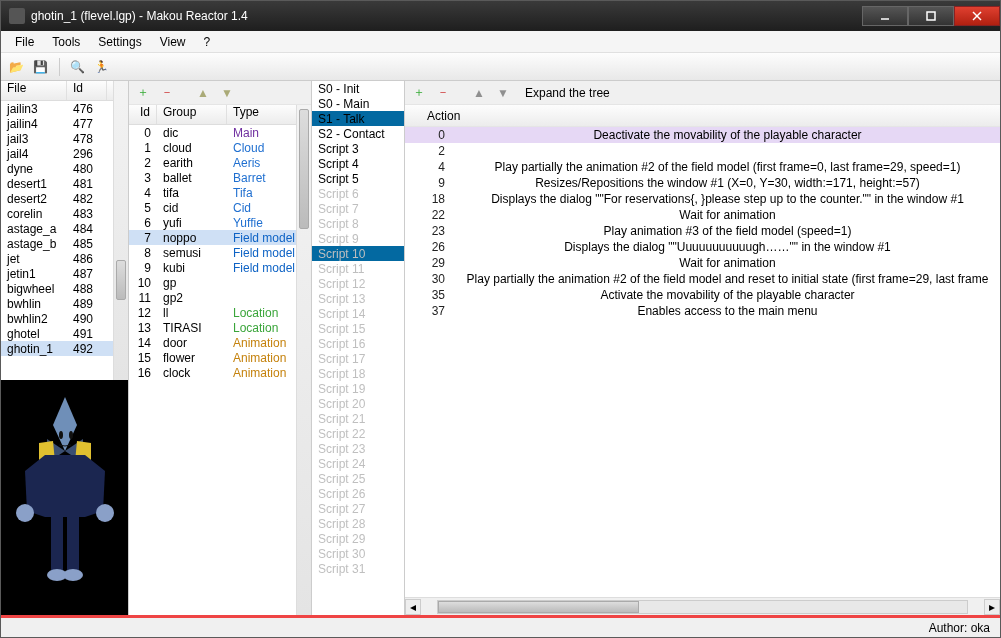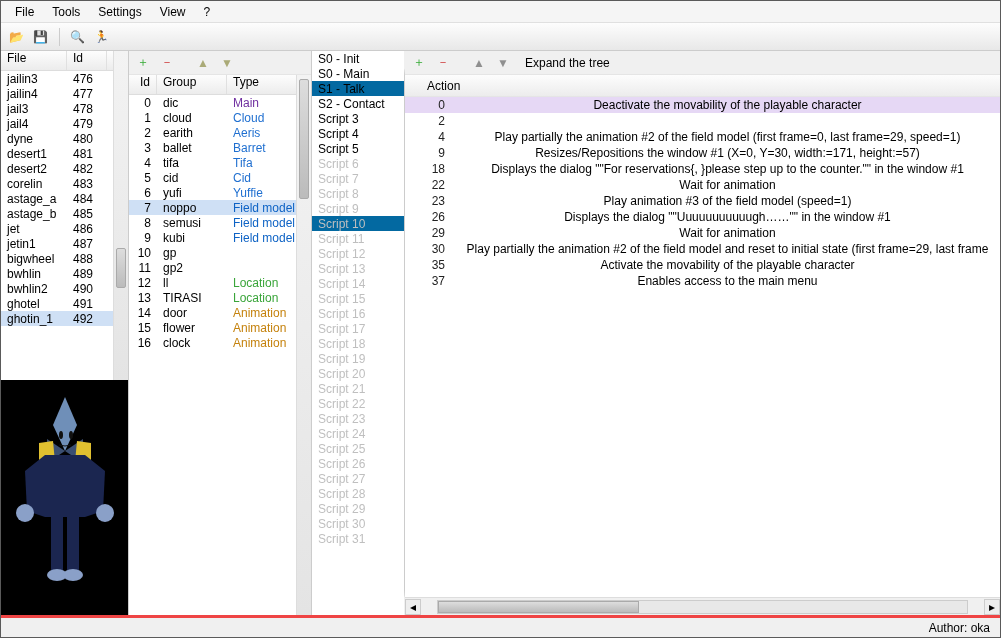--- a/index.html
+++ b/index.html
@@ -14,21 +14,21 @@
 .winbtn svg { stroke: #fff; stroke-width: 1.5; fill: none; }
 .menubar { height: 22px; background: #f5f5f5; display: flex; align-items: center; padding: 0 6px; gap: 2px; border-bottom: 1px solid #e0e0e0; }
 .menu-item { padding: 2px 8px; cursor: default; }
 .toolbar { height: 28px; background: linear-gradient(#fdfdfd,#e8e8e8); border-bottom: 1px solid #ccc; display: flex; align-items: center; padding: 0 6px; gap: 4px; }
 .tool-btn { width: 20px; height: 20px; display: flex; align-items: center; justify-content: center; border: 1px solid transparent; border-radius: 2px; }
 .tool-sep { width: 1px; height: 18px; background: #ccc; margin: 0 4px; }
 .body-area { flex: 1; display: flex; min-height: 0; }
 .col { display: flex; flex-direction: column; }
 .left-col { width: 128px; border-right: 1px solid #ccc; }
 .mid-col { width: 183px; border-right: 1px solid #ccc; }
-.script-col { width: 93px; border-right: 1px solid #ccc; border-radius: 24px; }
+.script-col { width: 93px; border-right: 1px solid #ccc; }
 .action-col { flex: 1; }
 .mini-toolbar { height: 24px; display: flex; align-items: center; padding: 0 4px; gap: 4px; border-bottom: 1px solid #e5e5e5; }
 .ico { width: 14px; height: 14px; display: flex; align-items: center; justify-content: center; }
 .expand-label { margin-left: 8px; }
 .table-wrap { flex: 1; overflow: hidden; background: #fff; position: relative; }
 .table-head { display: flex; background: linear-gradient(#fdfdfd,#ececec); border-bottom: 1px solid #ddd; height: 20px; position: sticky; top: 0; }
 .th { padding: 2px 6px; border-right: 1px solid #e0e0e0; }
 .table-body { }
 .tr { display: flex; height: 15px; align-items: center; padding: 0; }
 .tr.sel { background: #cfe0f5; }
@@ -59,20 +59,40 @@
 .hscroll .arr { width: 16px; height: 16px; display: flex; align-items: center; justify-content: center; background: #eee; border: 1px solid #ccc; }
 .preview { height: 235px; background: #000; display: flex; align-items: center; justify-content: center; }
 .statusbar { height: 22px; background: #f0f0f0; border-top: 3px solid #ef4444; display: flex; align-items: center; justify-content: flex-end; padding: 0 10px; }
 .vscroll-hint { position:absolute; right:0; top:0; bottom:0; width:15px; background:linear-gradient(#f3f3f3,#e4e4e4); border-left:1px solid #ddd; }
 .vscroll-hint .pill { position:absolute; left:2px; right:2px; top:4px; height:40px; background:linear-gradient(#ddd,#bbb); border:1px solid #aaa; border-radius:2px; }
 </style>
 </head>
 <body>
 
 <div class="window">
+  <div class="titlebar">
+    <div class="titlebar-icon"></div>
+    <div class="titlebar-title">ghotin_1 (flevel.lgp) - Makou Reactor 1.4</div>
+    <div class="winbtn min">
+        <svg width="10" height="10">
+          <line x1="1" y1="8" x2="9" y2="8"></line>
+        </svg>
+      </div>
+    <div class="winbtn max">
+        <svg width="10" height="10">
+          <rect x="1" y="1" width="8" height="8"></rect>
+        </svg>
+      </div>
+    <div class="winbtn close">
+        <svg width="10" height="10">
+          <line x1="1" y1="1" x2="9" y2="9"></line>
+          <line x1="9" y1="1" x2="1" y2="9"></line>
+        </svg>
+      </div>
+  </div>
 
   <div class="menubar">
     <div class="menu-item">File</div>
     <div class="menu-item">Tools</div>
     <div class="menu-item">Settings</div>
     <div class="menu-item">View</div>
     <div class="menu-item">?</div>
   </div>
 
   <div class="toolbar">
@@ -107,21 +127,21 @@
             <div class="tr">
               <div class="td name">jailin4</div>
               <div class="td id">477</div>
             </div>
             <div class="tr">
               <div class="td name">jail3</div>
               <div class="td id">478</div>
             </div>
             <div class="tr">
               <div class="td name">jail4</div>
-              <div class="td id">479</div>
+              <div class="td id">296</div>
             </div>
             <div class="tr">
               <div class="td name">dyne</div>
               <div class="td id">480</div>
             </div>
             <div class="tr">
               <div class="td name">desert1</div>
               <div class="td id">481</div>
             </div>
             <div class="tr">

